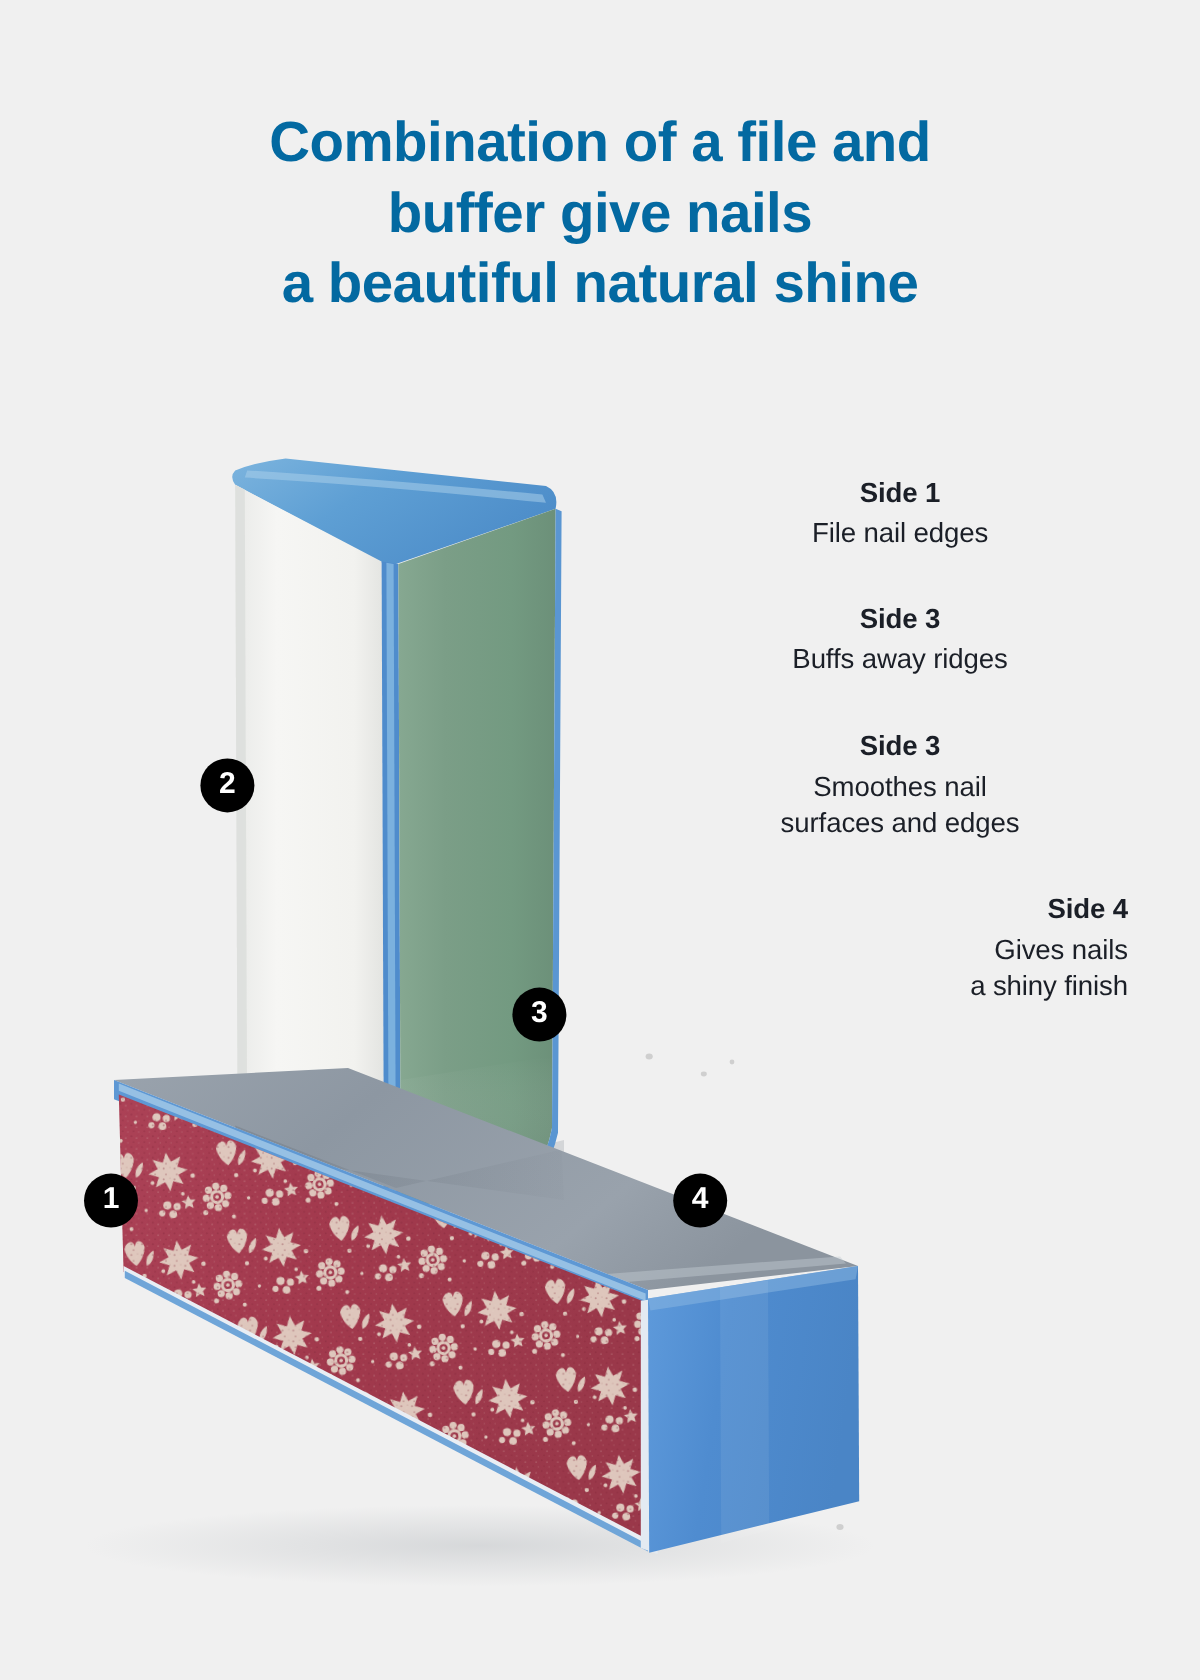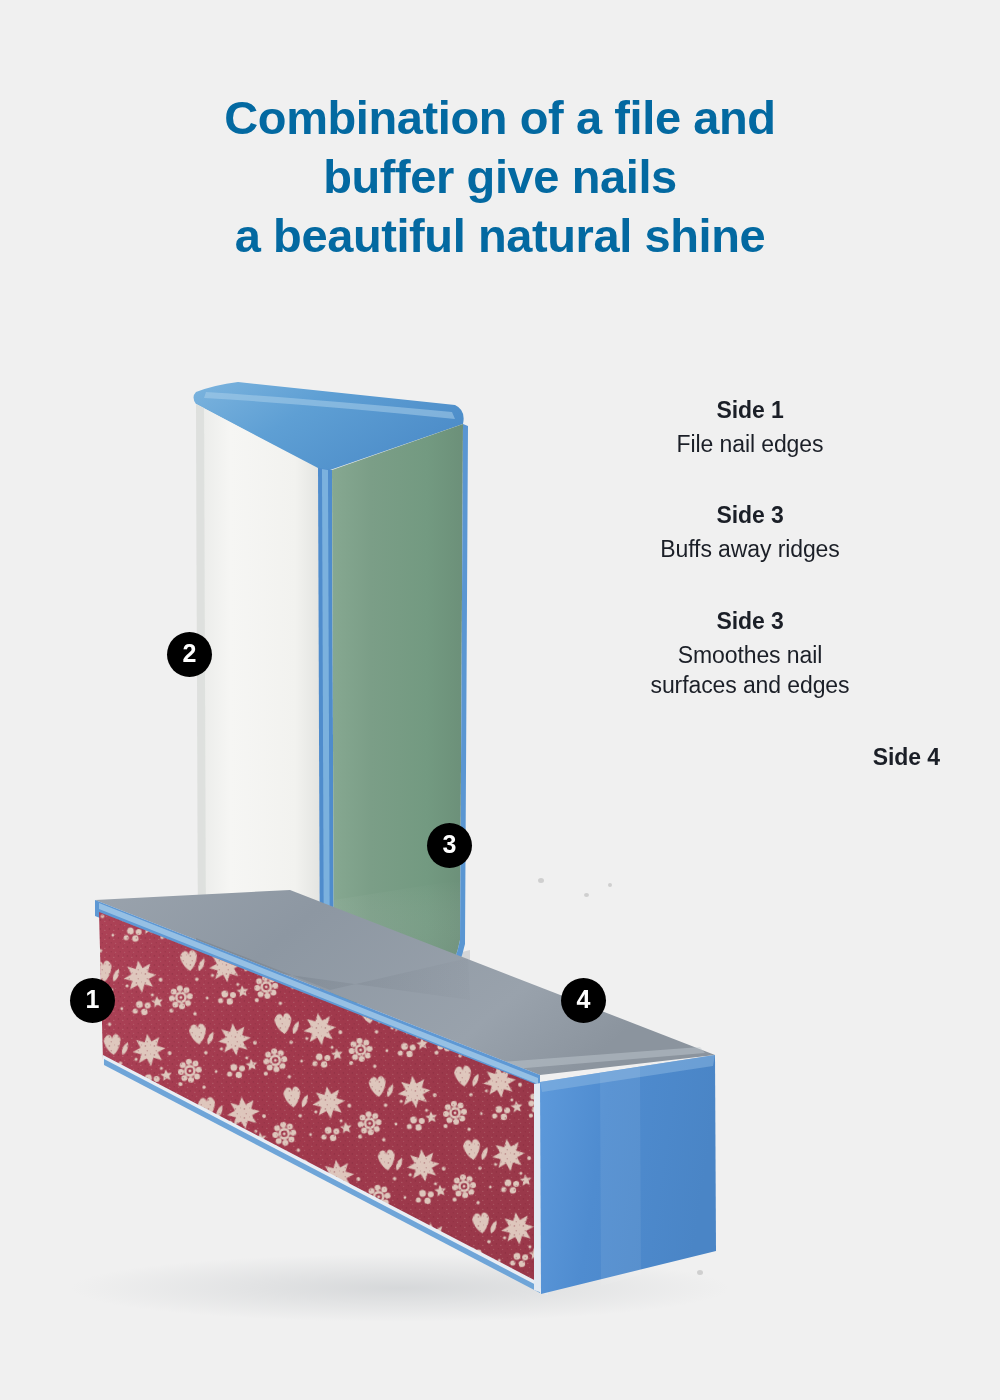--- a/index.html
+++ b/index.html
@@ -326,17 +326,19 @@
     </div>
 
     <div class="cap-block">
       <div class="cap-title">Side 3</div>
       <div class="cap-desc">Smoothes nail
 surfaces and edges</div>
     </div>
 
     <div class="cap-block">
       <div class="cap-title">Side 4</div>
+      <div class="cap-desc">Gives nails
+a shiny finish</div>
     </div>
 
   </div>
 
 </div>
 
 </body></html>

